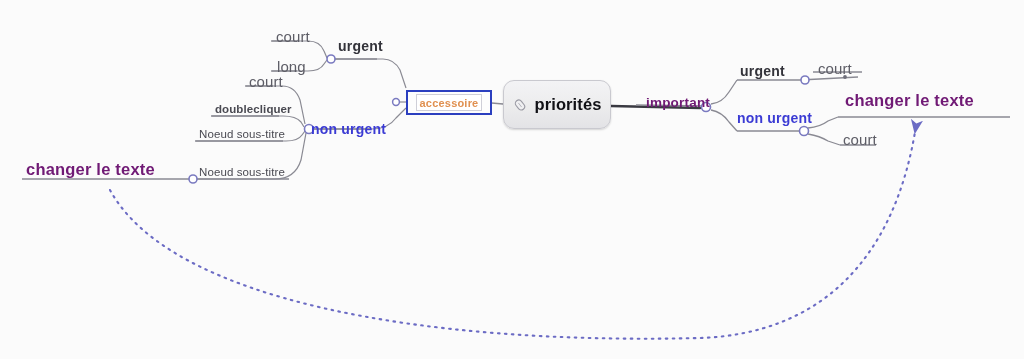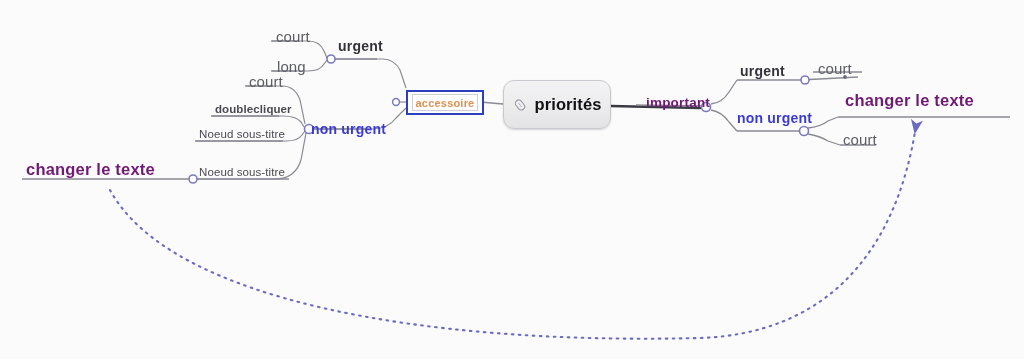--- a/index.html
+++ b/index.html
@@ -100,21 +100,21 @@
   .clip-icon {
     display: inline-block;
     width: 14px;
     height: 14px;
   }
   
   #accessoire-node {
     position: absolute;
     left: 406px;
     top: 90px;
-    width: 78px;
+    width: 86px;
     height: 25px;
     box-sizing: border-box;
     border: 2px solid #2b3fbf;
     background: #fdfdfd;
     display: flex;
     align-items: center;
     justify-content: center;
   }
   #accessoire-node .acc-inner {
     border: 1px solid #cfcfd8;

